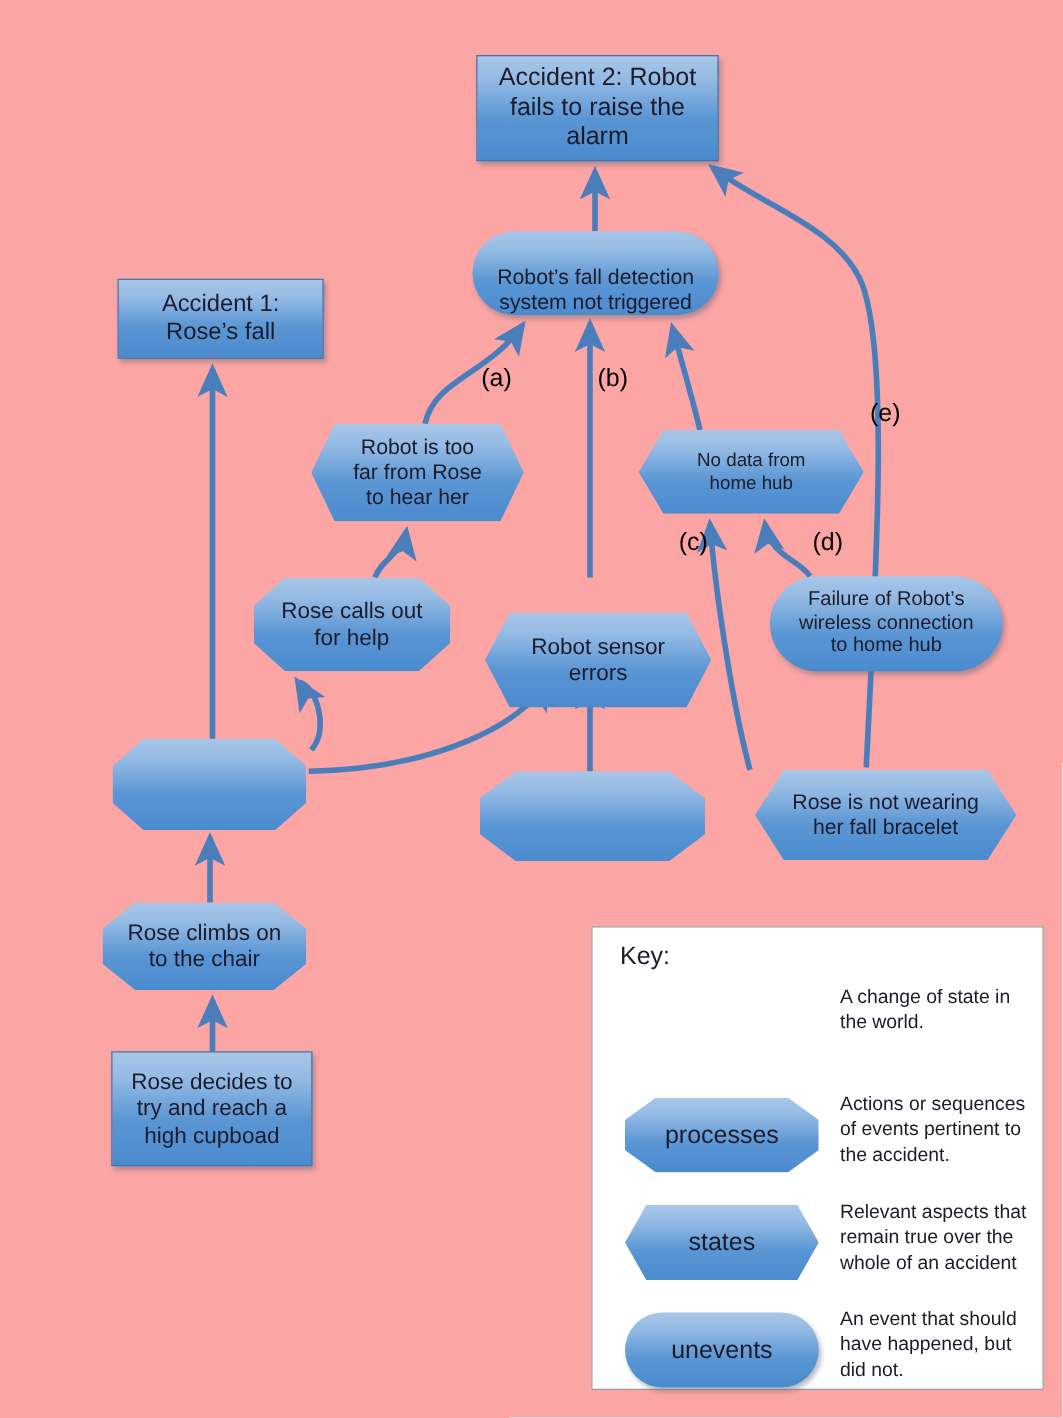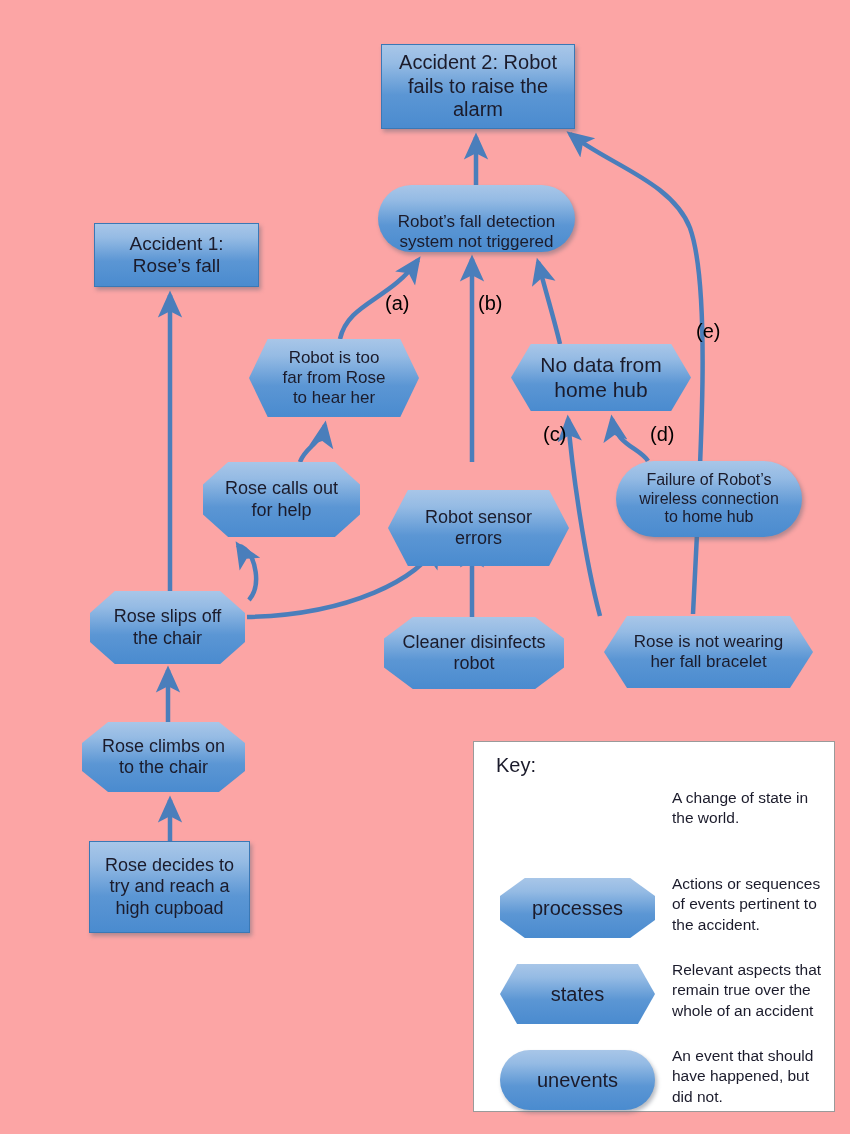--- a/index.html
+++ b/index.html
@@ -176,21 +176,21 @@
         <div class="shape rect"></div>
         <div class="lbl">Accident 1:
 Rose’s fall</div>
       </div>
       <div class="node" style="left: 249px; top: 339px; width: 170px; height: 78px; font-size: 17px;">
         <div class="shape hexagon"></div>
         <div class="lbl">Robot is too
 far from Rose
 to hear her</div>
       </div>
-      <div class="node" style="left: 511px; top: 344px; width: 180px; height: 67px; font-size: 21px;">
+      <div class="node" style="left: 511px; top: 344px; width: 180px; height: 67px; font-size: 15px;">
         <div class="shape hexagon"></div>
         <div class="lbl">No data from
 home hub</div>
       </div>
       <div class="node" style="left: 203px; top: 462px; width: 157px; height: 75px; font-size: 18px; border-radius: 26px;">
         <div class="shape octagon"></div>
         <div class="lbl">Rose calls out
 for help</div>
       </div>
       <div class="node" style="left: 388px; top: 462px; width: 181px; height: 76px; font-size: 18px; margin-top: 28px;">
@@ -199,27 +199,23 @@
 errors</div>
       </div>
       <div class="node" style="left: 616px; top: 461px; width: 186px; height: 76px; font-size: 16px;">
         <div class="shape stadium"></div>
         <div class="lbl">Failure of Robot’s
 wireless connection
 to home hub</div>
       </div>
       <div class="node" style="left: 90px; top: 591px; width: 155px; height: 73px; font-size: 18px;">
         <div class="shape octagon"></div>
-        <div class="lbl">Rose slips off
-the chair</div>
       </div>
       <div class="node" style="left: 384px; top: 617px; width: 180px; height: 72px; font-size: 18px;">
         <div class="shape octagon"></div>
-        <div class="lbl">Cleaner disinfects
-robot</div>
       </div>
       <div class="node" style="left: 604px; top: 616px; width: 209px; height: 72px; font-size: 17px;">
         <div class="shape hexagon"></div>
         <div class="lbl">Rose is not wearing
 her fall bracelet</div>
       </div>
       <div class="node" style="left: 82px; top: 722px; width: 163px; height: 70px; font-size: 18px;">
         <div class="shape octagon"></div>
         <div class="lbl">Rose climbs on
 to the chair</div>

